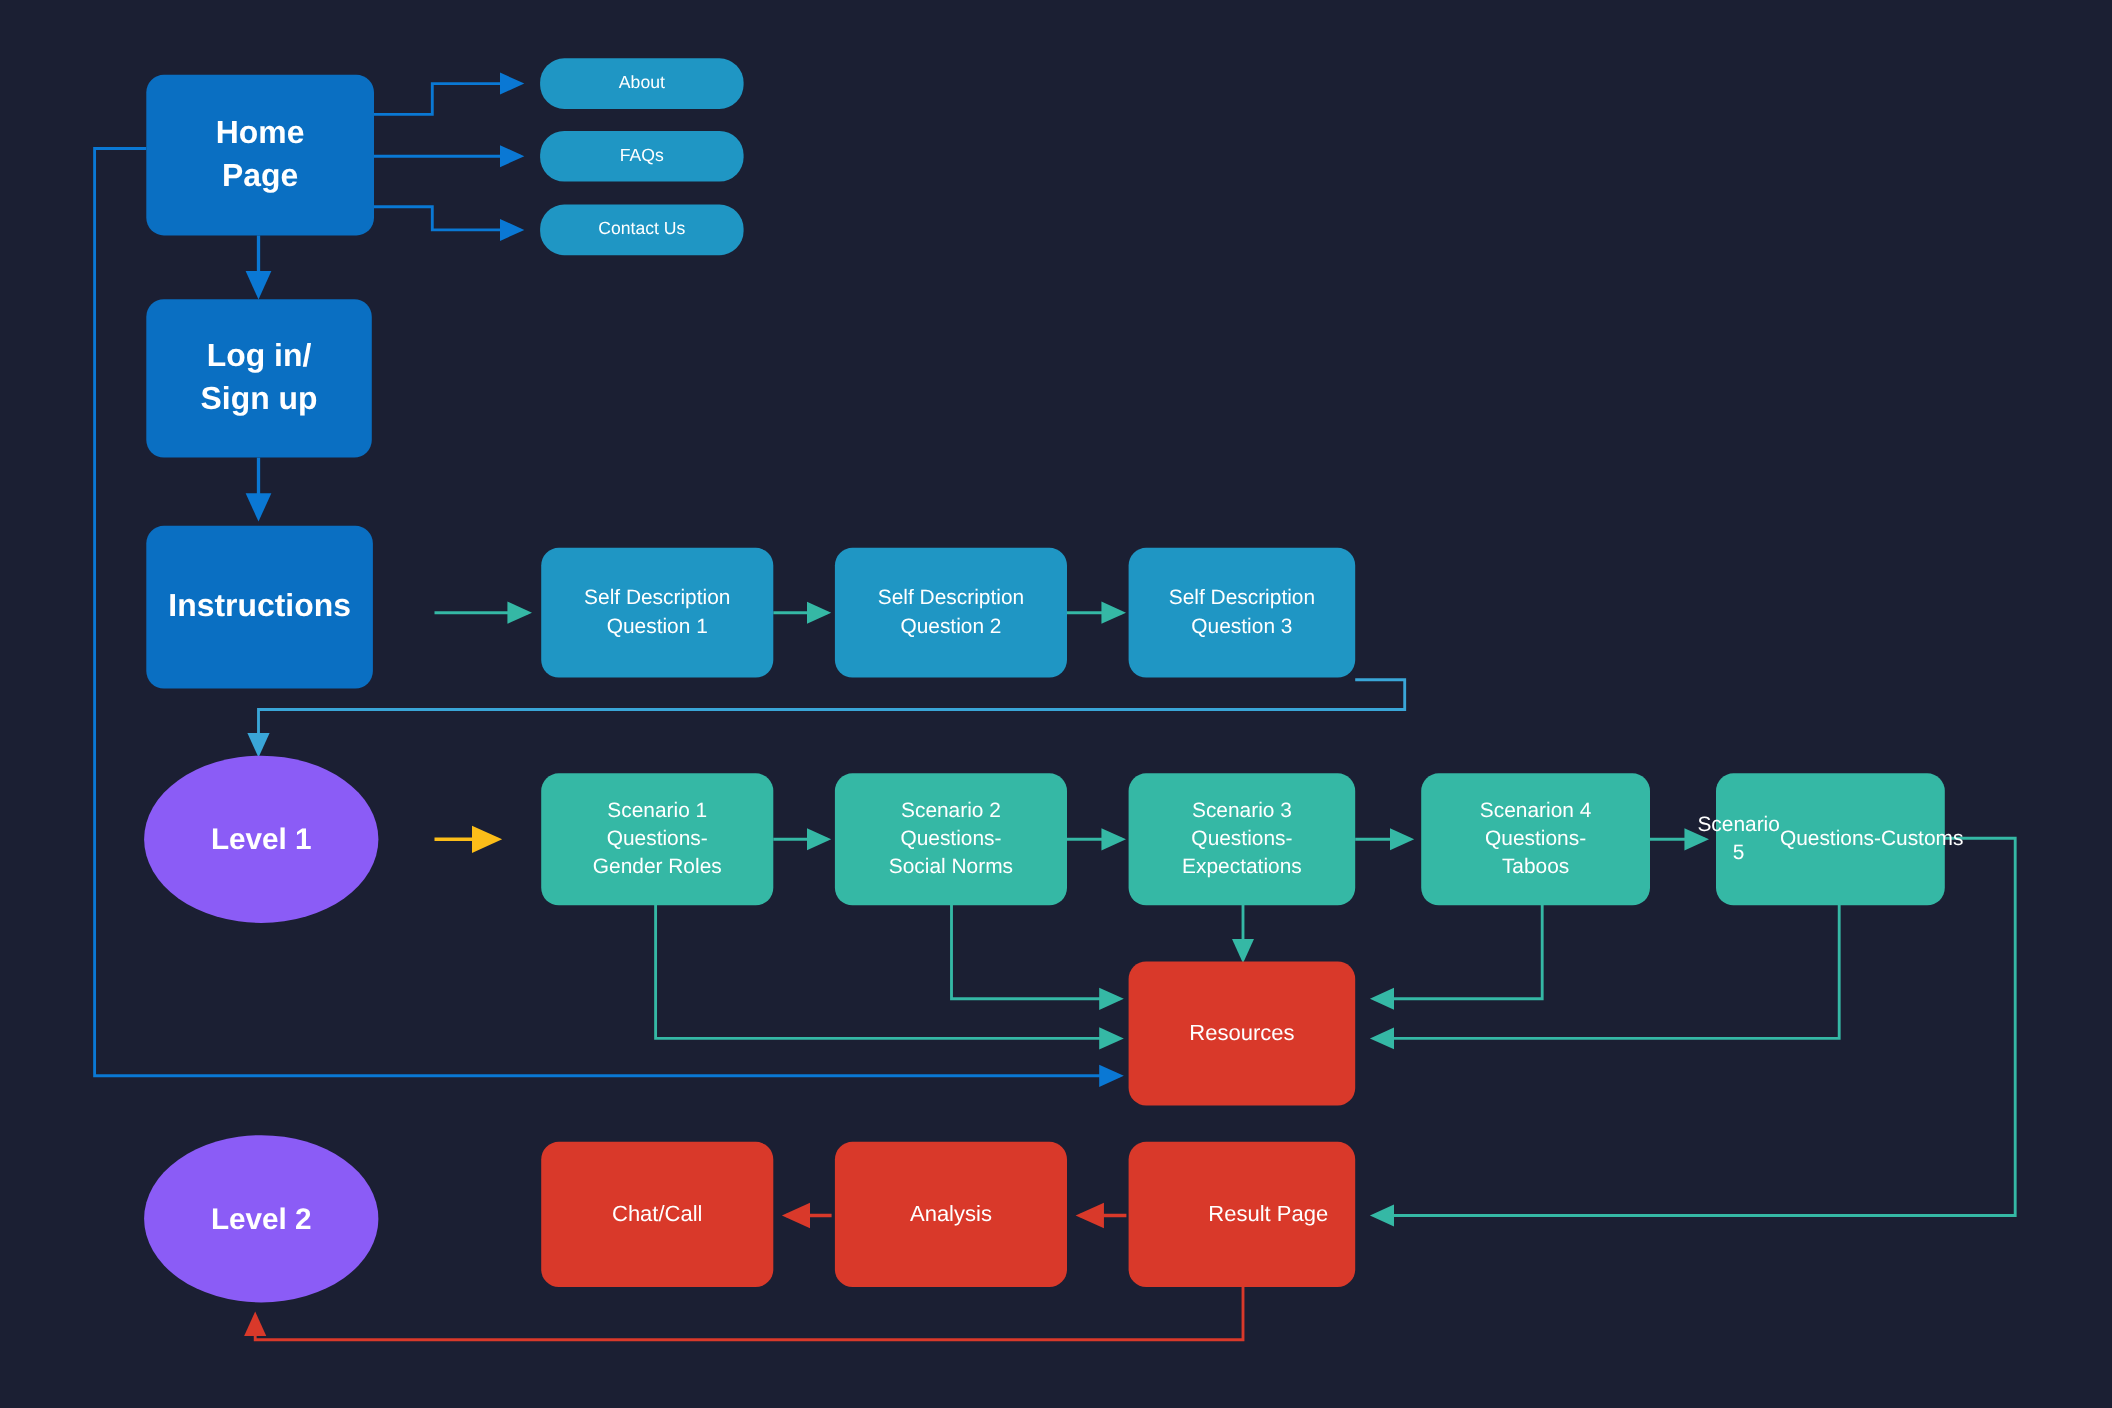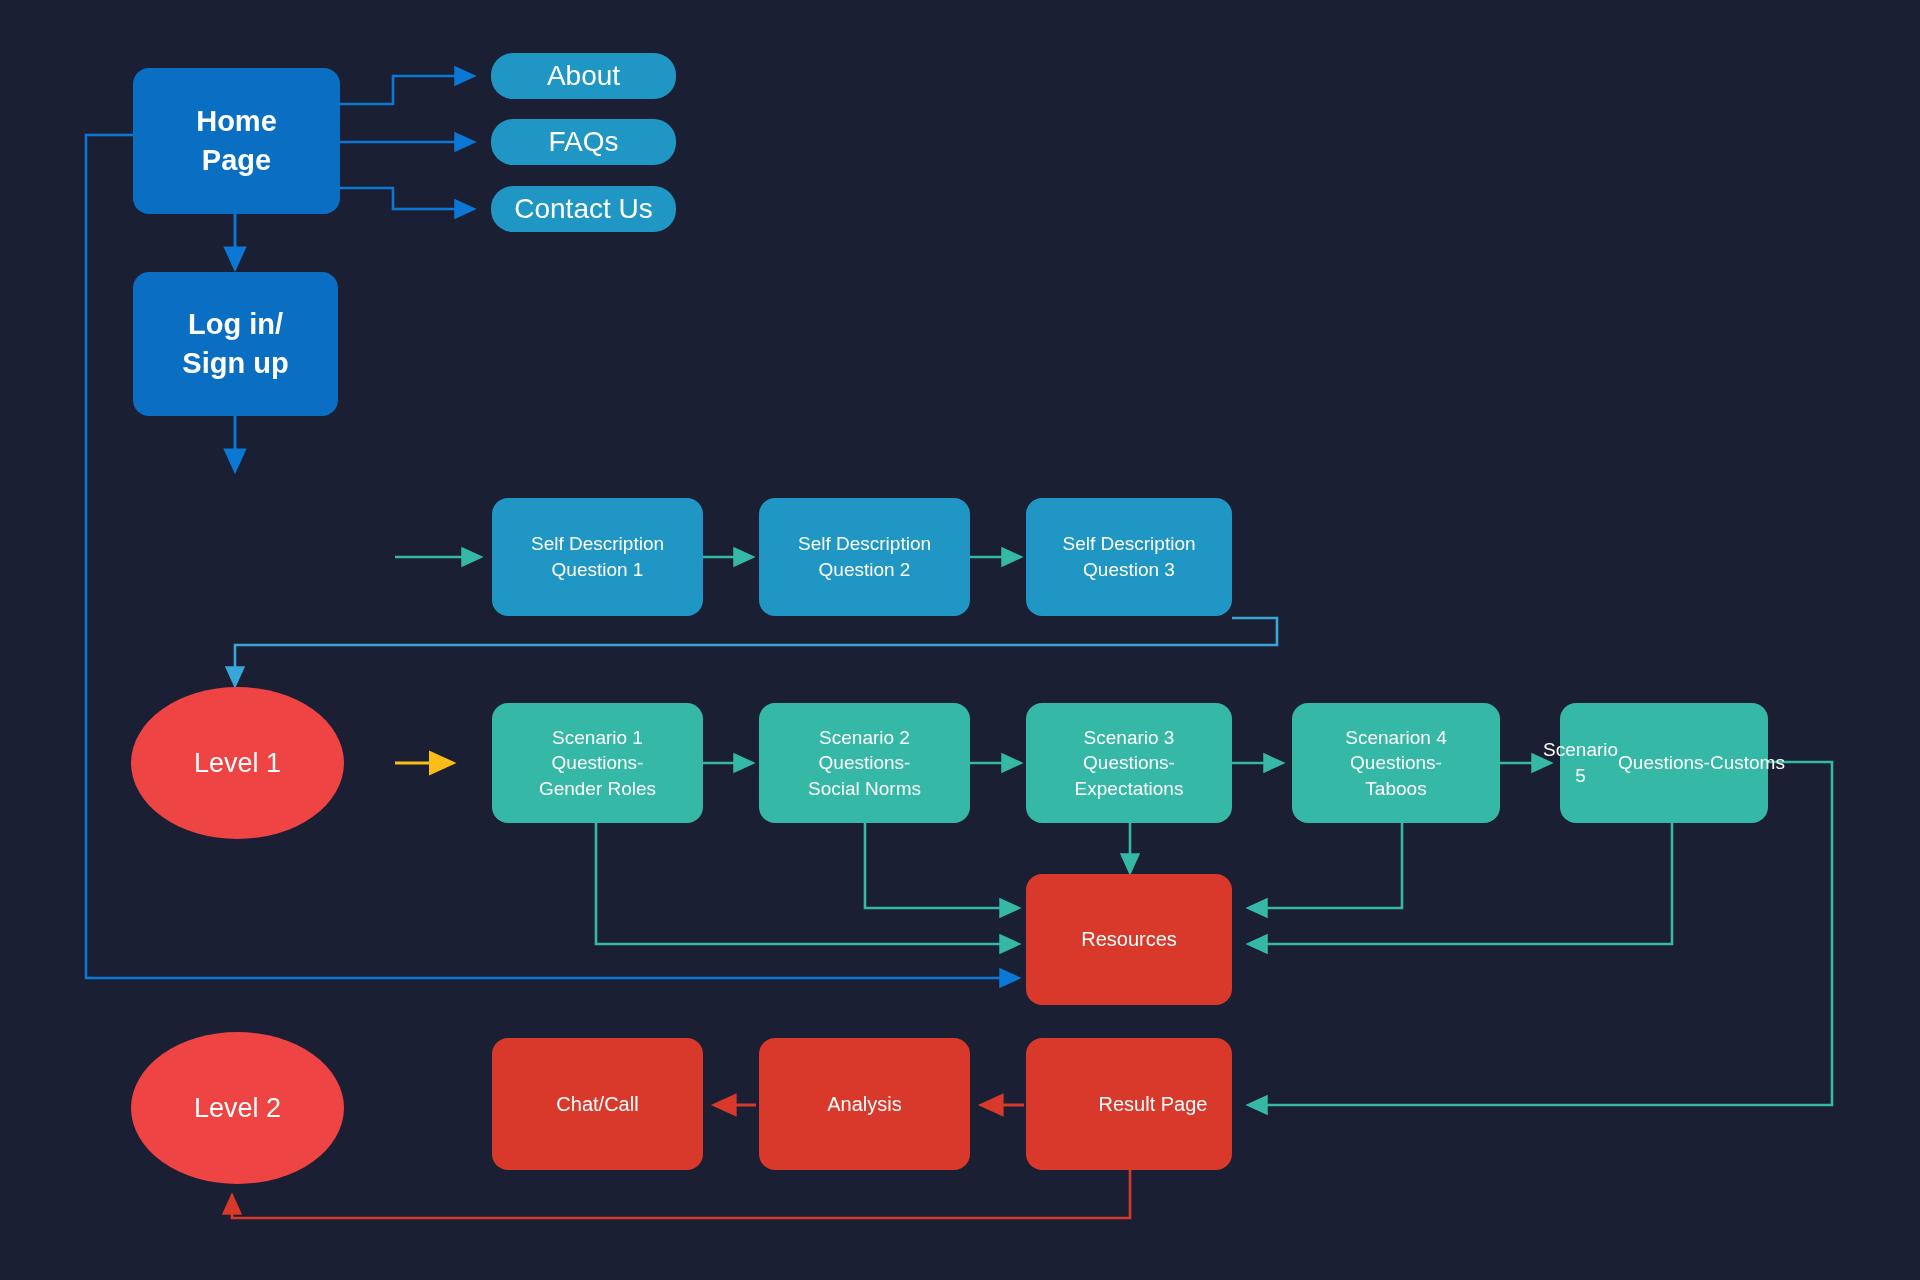--- a/index.html
+++ b/index.html
@@ -5,24 +5,24 @@
   html,body{margin:0;padding:0;background:#1b1f33;}
   body{width:1920px;height:1280px;overflow:hidden;font-family:"Liberation Sans",sans-serif;}
   #canvas{position:relative;width:1920px;height:1280px;background:#1b1f33;}
   svg#wires{position:absolute;left:0;top:0;width:1920px;height:1280px;}
   .node{position:absolute;display:flex;align-items:center;justify-content:center;
         text-align:center;color:#ffffff;box-sizing:border-box;line-height:1.35;}
   .rect{border-radius:16px;}
   .pill{border-radius:22px;}
   .ellipse{border-radius:50%;}
   .n-primary{background:#0a6fc2;font-size:29px;font-weight:600;}
-  .n-sub{background:#1f96c4;font-size:28px;font-weight:500;}
+  .n-sub{background:#1f96c4;font-size:16px;font-weight:500;}
   .n-q{background:#1f96c4;font-size:19px;font-weight:500;}
   .n-scn{background:#35b8a5;font-size:19px;font-weight:500;}
-  .n-level{background:#ef4444;font-size:27px;font-weight:400;}
+  .n-level{background:#8b5cf6;font-size:27px;font-weight:700;}
   .n-red{background:#d9392a;font-size:20px;font-weight:500;}
   .node span{display:block;}
 </style>
 </head>
 <body>
 
 <div id="canvas">
 
   <svg id="wires" viewBox="0 0 1920 1280">
     <defs>
@@ -83,20 +83,23 @@
   </div>
   <div class="node pill n-sub" style="left:491px;top:186px;width:185px;height:46px;">
     <span>Contact Us</span>
   </div>
 
   <div class="node rect n-primary" style="left:133px;top:272px;width:205px;height:144px;flex-direction:column;">
     <span>Log in/</span>
     <span>Sign up</span>
   </div>
 
+  <div class="node rect n-primary" style="left:133px;top:478px;width:206px;height:148px;">
+    <span>Instructions</span>
+  </div>
 
   <div class="node rect n-q" style="left:492px;top:498px;width:211px;height:118px;flex-direction:column;">
     <span>Self Description</span>
     <span>Question 1</span>
   </div>
   <div class="node rect n-q" style="left:759px;top:498px;width:211px;height:118px;flex-direction:column;">
     <span>Self Description</span>
     <span>Question 2</span>
   </div>
   <div class="node rect n-q" style="left:1026px;top:498px;width:206px;height:118px;flex-direction:column;">

